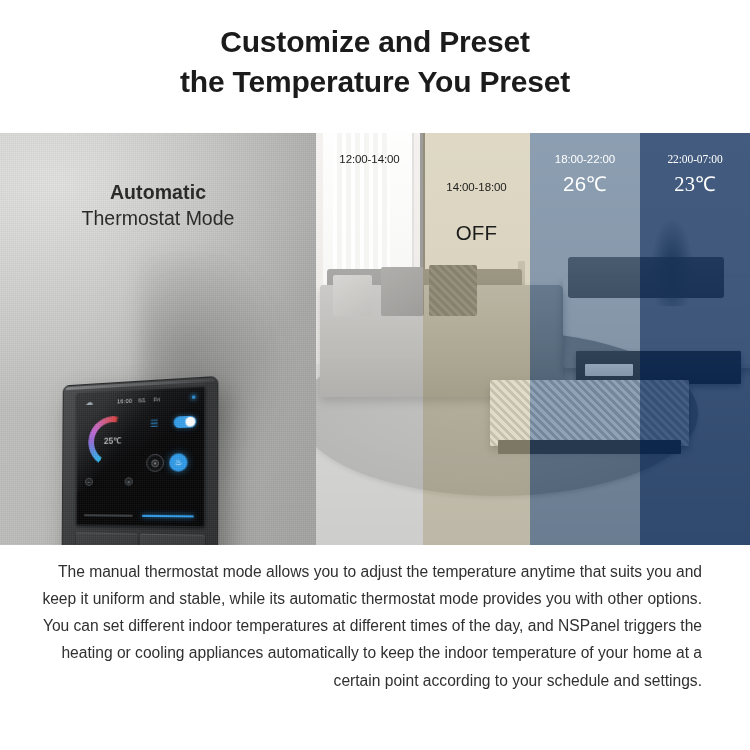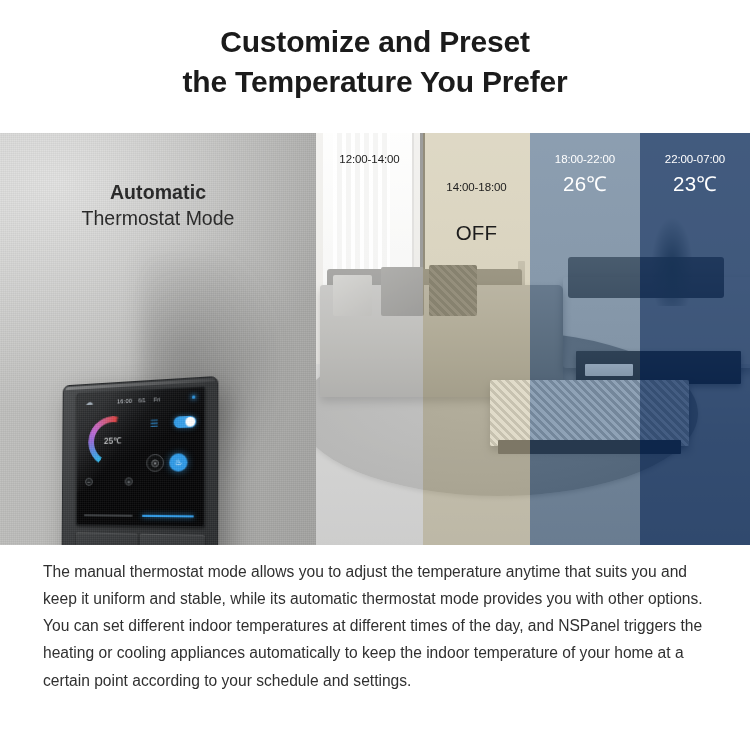--- a/index.html
+++ b/index.html
@@ -212,43 +212,43 @@
   .tintcols{ position:absolute; inset:0; display:flex; }
   .tintcols .col{ height:100%; }
   .tintcols .c-a{ width:107px; background:rgba(255,255,255,0.46); }
   .tintcols .c-b{ width:107px; background:rgba(213,203,170,0.52); }
   .tintcols .c-c{ width:110px; background:rgba(48,85,128,0.50); }
   .tintcols .c-d{ width:110px; background:rgba(8,42,92,0.74); }
 
   .schedule{ position:absolute; left:0; top:0; width:434px; display:flex; z-index:5; }
   .slot{ padding-top:20px; text-align:center; }
   .slot.s-a{ width:107px; } .slot.s-b{ width:107px; }
-  .slot.s-c{ width:110px; } .slot.s-d{ width:110px; }
+  .slot.s-c{ width:110px; } .slot.s-d{ width:110px;font-family:Liberation Serif, serif; }
   .slot .range{ font-size:11.5px; letter-spacing:-0.1px; }
   .slot .temp{ font-size:20.5px; margin-top:4px; letter-spacing:0.2px; }
   .slot.s-a .range, .slot.s-a .temp{ color:#1d1d1d; }
   .slot.s-b .range, .slot.s-b .temp{ color:#1d1d1d;margin-top:28px; }
   .slot.s-c .range, .slot.s-c .temp{ color:#ffffff; }
   .slot.s-d .range, .slot.s-d .temp{ color:#ffffff; }
 
   
   .para{
-    position:absolute; left:43px; top:558px; width:670px;
-    text-align:left; color:#303030;
+    position:absolute; left:32px; top:558px; width:670px;
+    text-align:right; color:#303030;
     font-size:15.6px; line-height:1.74;
   }
 </style>
 </head>
 <body>
 
 <div class="page">
 
   <div class="headline">
     <span>Customize and Preset</span>
-    <span class="l2">the Temperature You Prefer</span>
+    <span class="l2">the Temperature You Preset</span>
   </div>
 
   <div class="hero">
 
     <div class="wall">
       <div class="wall-shadow"></div>
 
       <div class="mode-title">
         <div class="t1">Automatic</div>
         <div class="t2">Thermostat Mode</div>

